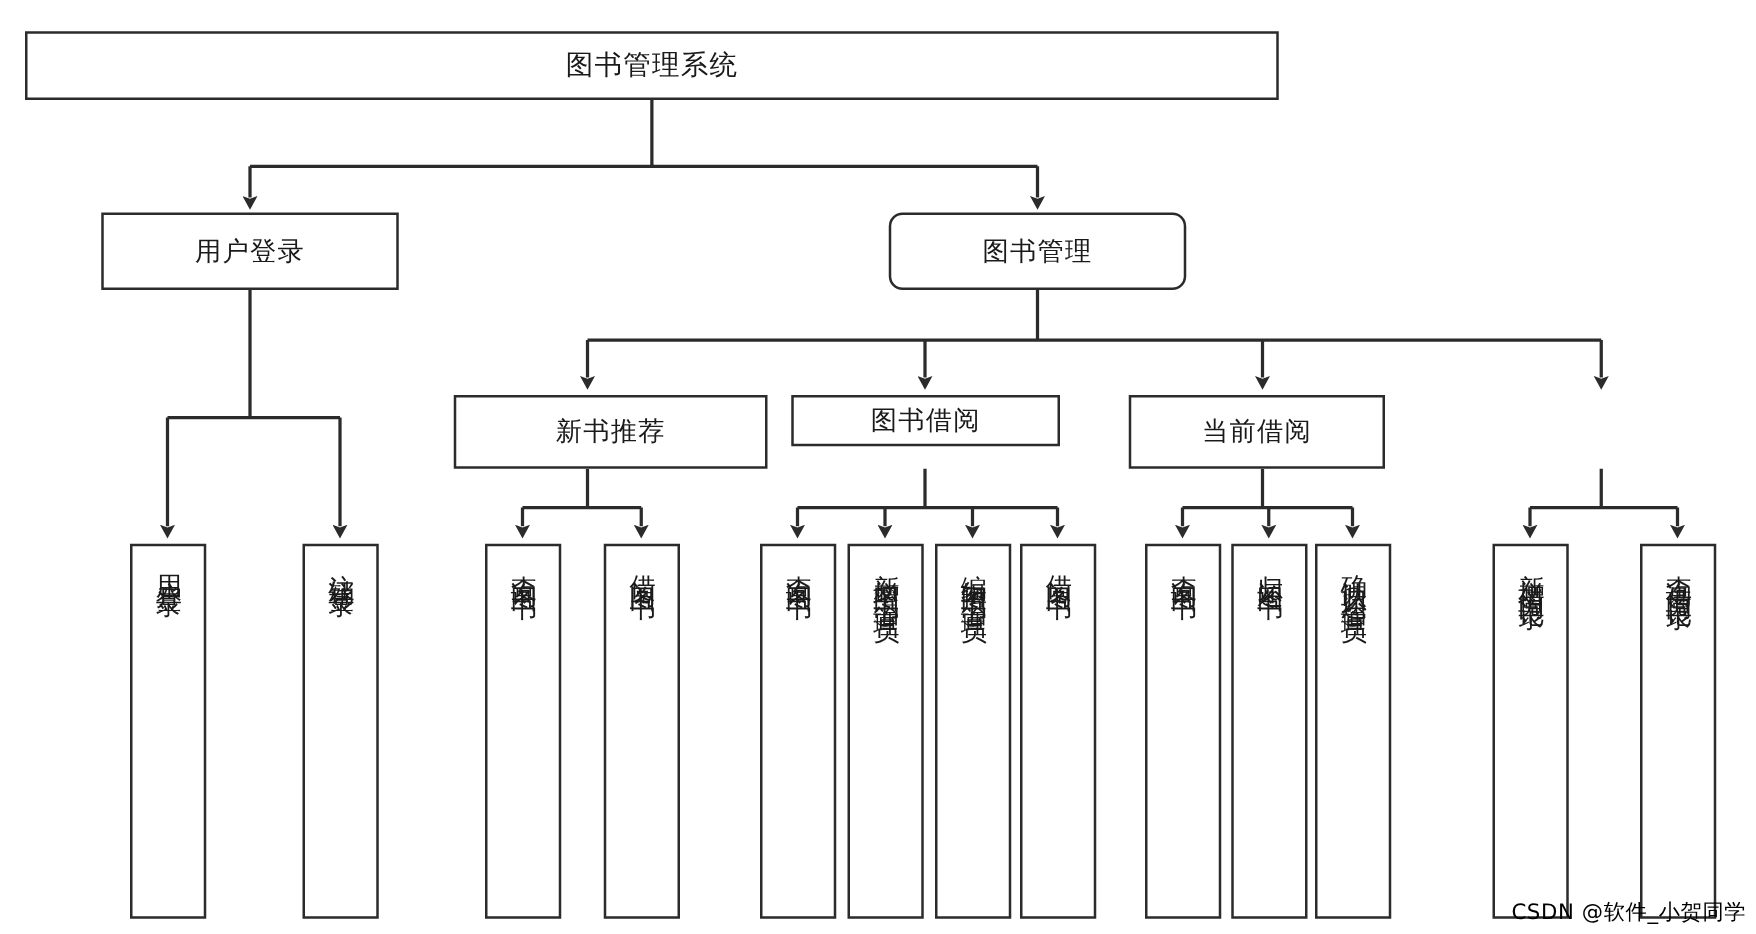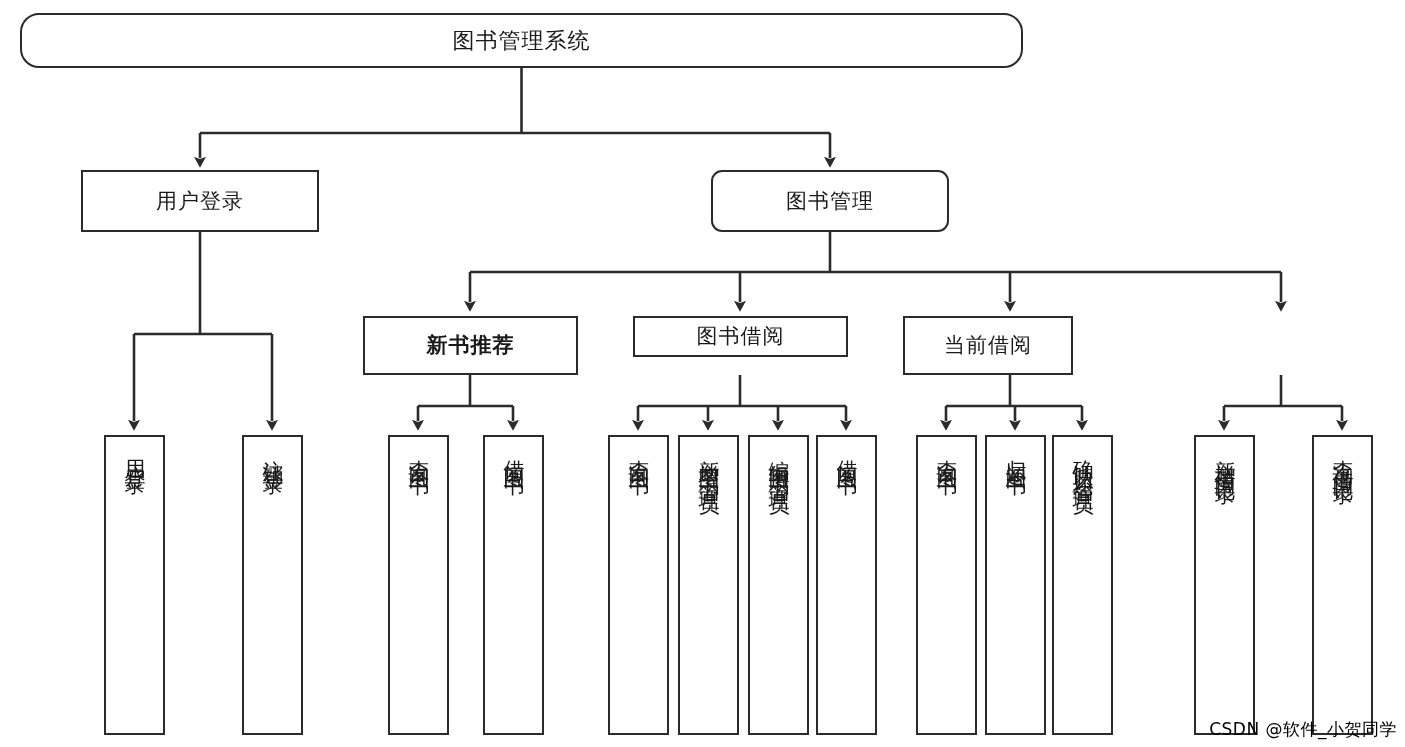--- a/index.html
+++ b/index.html
@@ -110,38 +110,38 @@
       <path d="M1015,406 L1015,421" marker-end="url(#arw)"></path>
       <path d="M1082,406 L1082,421" marker-end="url(#arw)"></path>
 
       <path d="M1281,375 L1281,406"></path>
       <path d="M1224,406 L1342,406"></path>
       <path d="M1224,406 L1224,421" marker-end="url(#arw)"></path>
       <path d="M1342,406 L1342,421" marker-end="url(#arw)"></path>
     </g>
   </svg>
 
-  <div class="node root" style="left:20px;top:13px;width:1003px;height:55px;border-radius:19px;">
+  <div class="node root" style="left:20px;top:25px;width:1003px;height:55px;">
     <span class="label">图书管理系统</span>
   </div>
 
   <div class="node lvl2" style="left:81px;top:170px;width:238px;height:62px;">
     <span class="label">用户登录</span>
   </div>
   <div class="node lvl2" style="left:711px;top:170px;width:238px;height:62px;border-radius:11px;">
     <span class="label">图书管理</span>
   </div>
 
-  <div class="node lvl3" style="left:363px;top:316px;width:215px;height:59px;font-weight:bold;">
+  <div class="node lvl3" style="left:363px;top:316px;width:251px;height:59px;">
     <span class="label">新书推荐</span>
   </div>
   <div class="node lvl3" style="left:633px;top:316px;width:215px;height:41px;">
     <span class="label">图书借阅</span>
   </div>
-  <div class="node lvl3" style="left:903px;top:316px;width:170px;height:59px;justify-content:center;">
+  <div class="node lvl3" style="left:903px;top:316px;width:205px;height:59px;justify-content:center;">
     <span class="label">当前借阅</span>
   </div>
 
   <div class="node leaf" style="left:104px;top:435px;width:61px;height:300px;">
     <span class="label">用户登录</span>
   </div>
   <div class="node leaf" style="left:242px;top:435px;width:61px;height:300px;">
     <span class="label">注销登录</span>
   </div>
 

